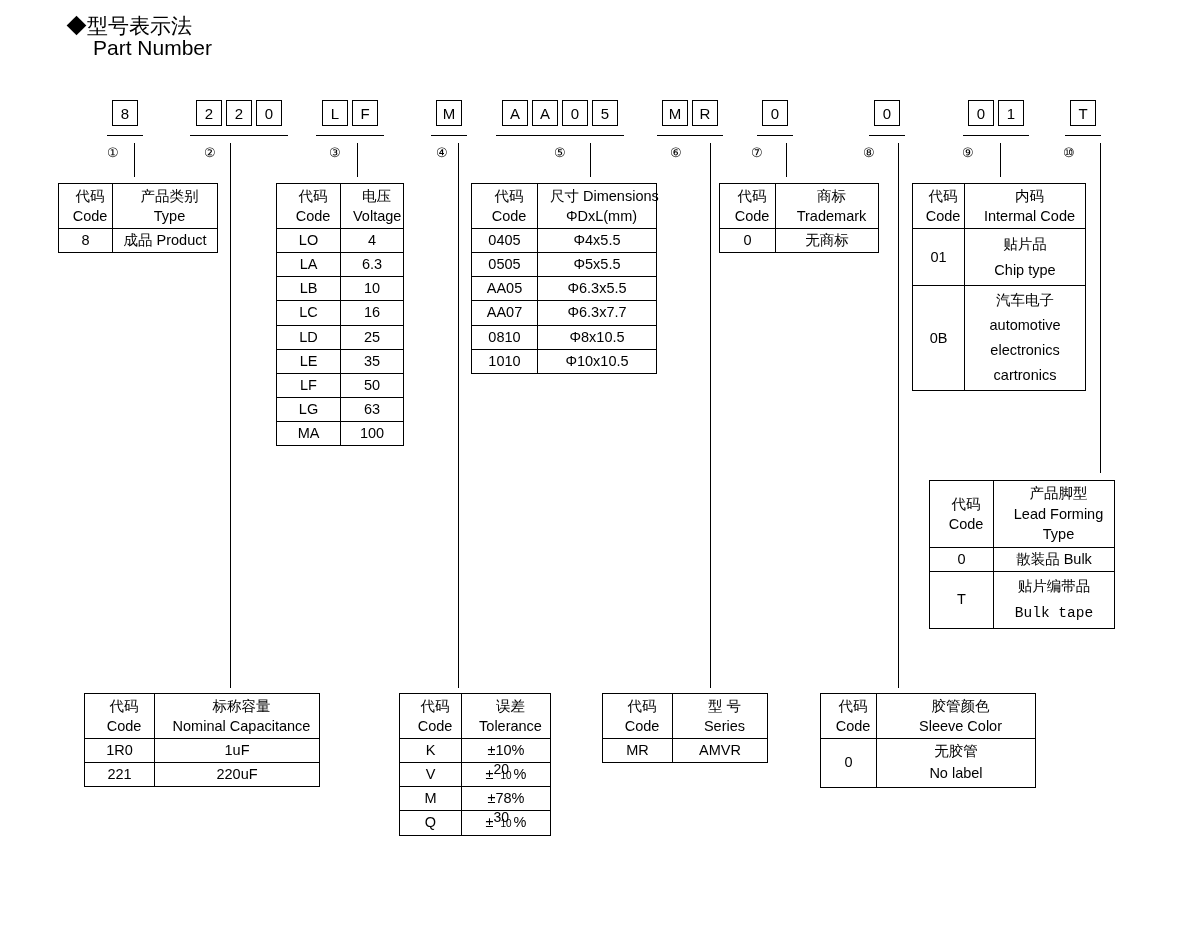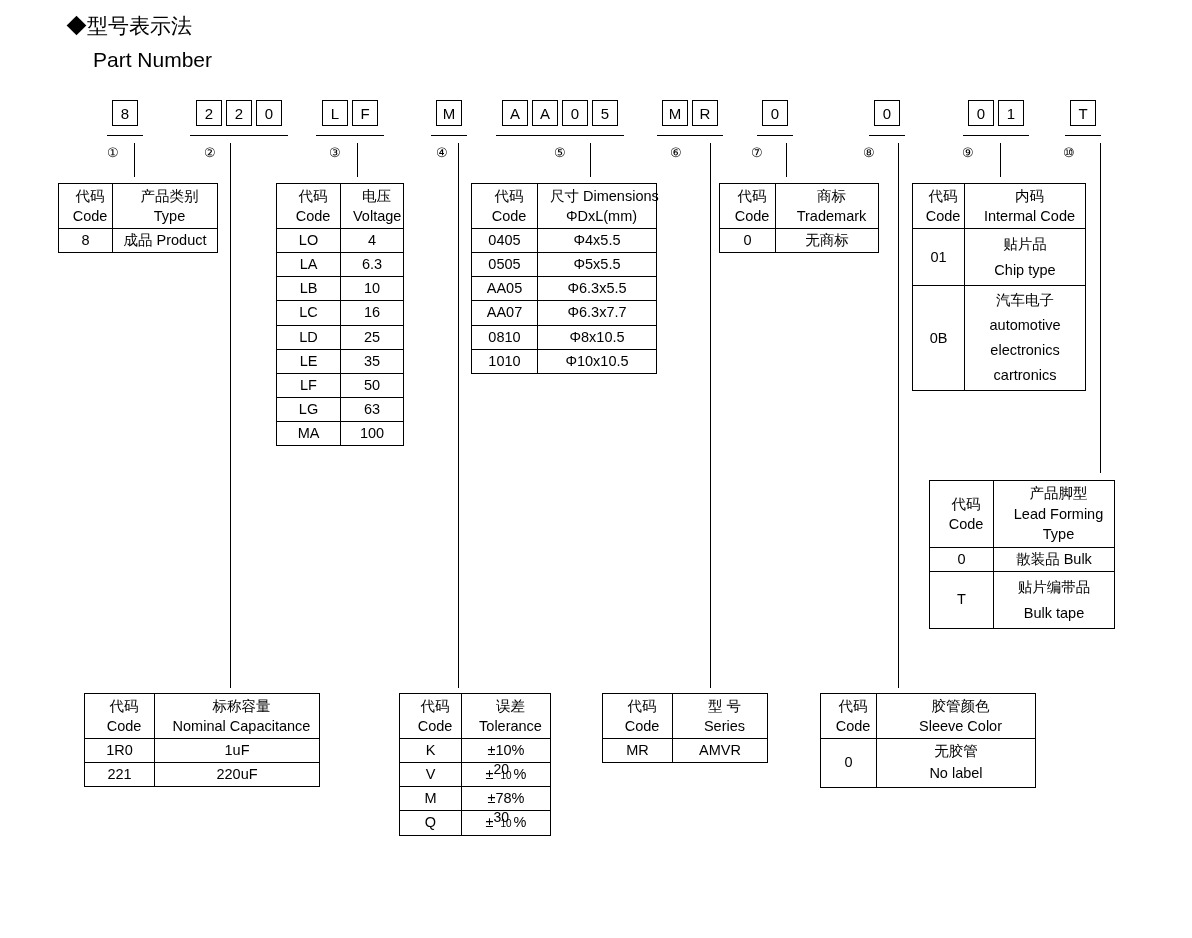--- a/index.html
+++ b/index.html
@@ -20,21 +20,21 @@
   .heading-cn {
     position: absolute;
     left: 66px; top: 12px;
     font-size: 21px;
     font-weight: 400;
     letter-spacing: 0px;
     white-space: nowrap;
   }
   .heading-en {
     position: absolute;
-    left: 93px; top: 48px;
+    left: 93px; top: 36px;
     font-size: 21px;
     font-weight: 400;
     white-space: nowrap;
   }
 
   
   .pn-box {
     position: absolute;
     border: 1.6px solid #000;
     height: 26px;
@@ -341,21 +341,21 @@
         <span class="en">Lead Forming</span>
         <span class="en">Type</span>
       </td>
     </tr>
     <tr>
       <td>0</td>
       <td>散装品 Bulk</td>
     </tr>
     <tr>
       <td>T</td>
-      <td style="line-height:1.8;">
+      <td style="line-height:1.8;font-family:Liberation Mono, monospace;">
         <span class="cn">贴片编带品</span>
         <span class="en">Bulk tape</span>
       </td>
     </tr>
   </tbody>
     </table>
 
   <table class="tbl" style="left:84px;top:693px;width:236px;">
     <tbody>
         <tr>

